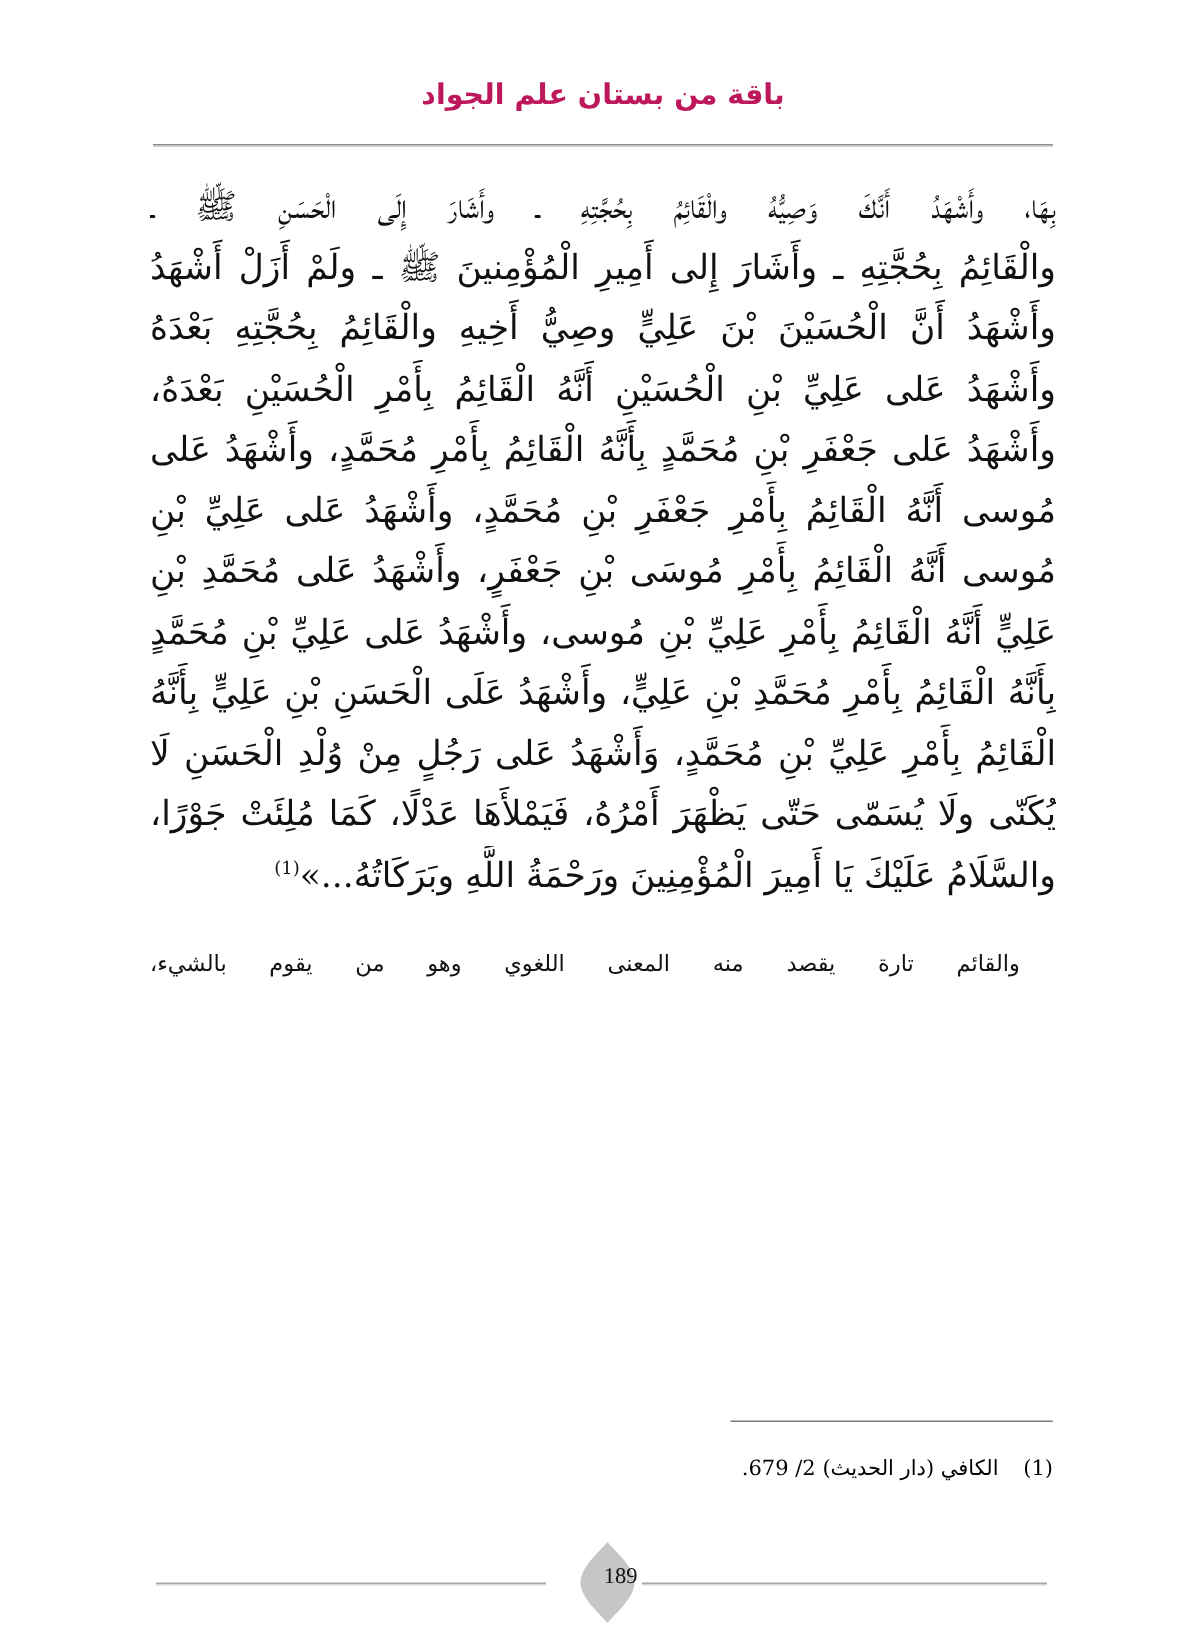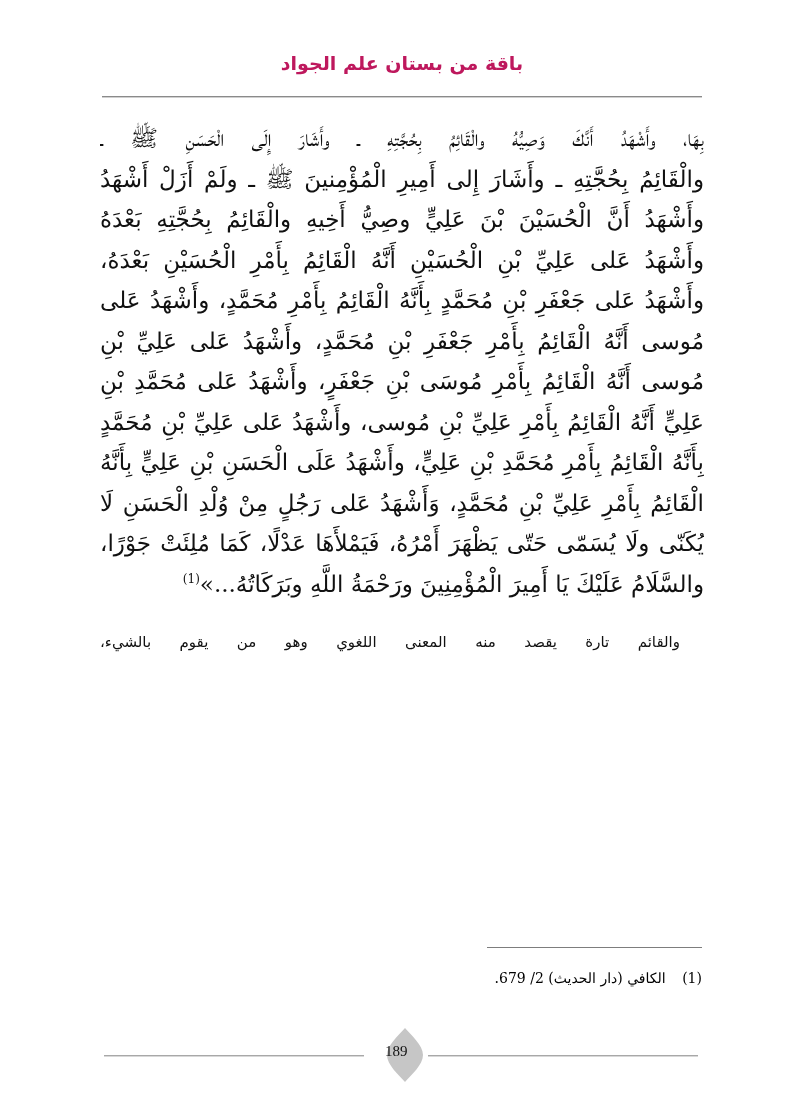--- a/index.html
+++ b/index.html
@@ -120,21 +120,21 @@
     .page-ornament svg {
       position: absolute;
       left: 0;
       top: 0;
     }
     .page-number {
       position: absolute;
       left: 0;
       top: 16px;
       width: 40px;
-      text-align: left;
+      text-align: right;
       font-family: "Liberation Serif", "DejaVu Serif", serif;
       font-size: 15px;
       color: #111;
     }
   </style>
 </head>
 <body>
 
 <div class="running-header">باقة من بستان علم الجواد</div>
 <div class="header-rule"></div>

